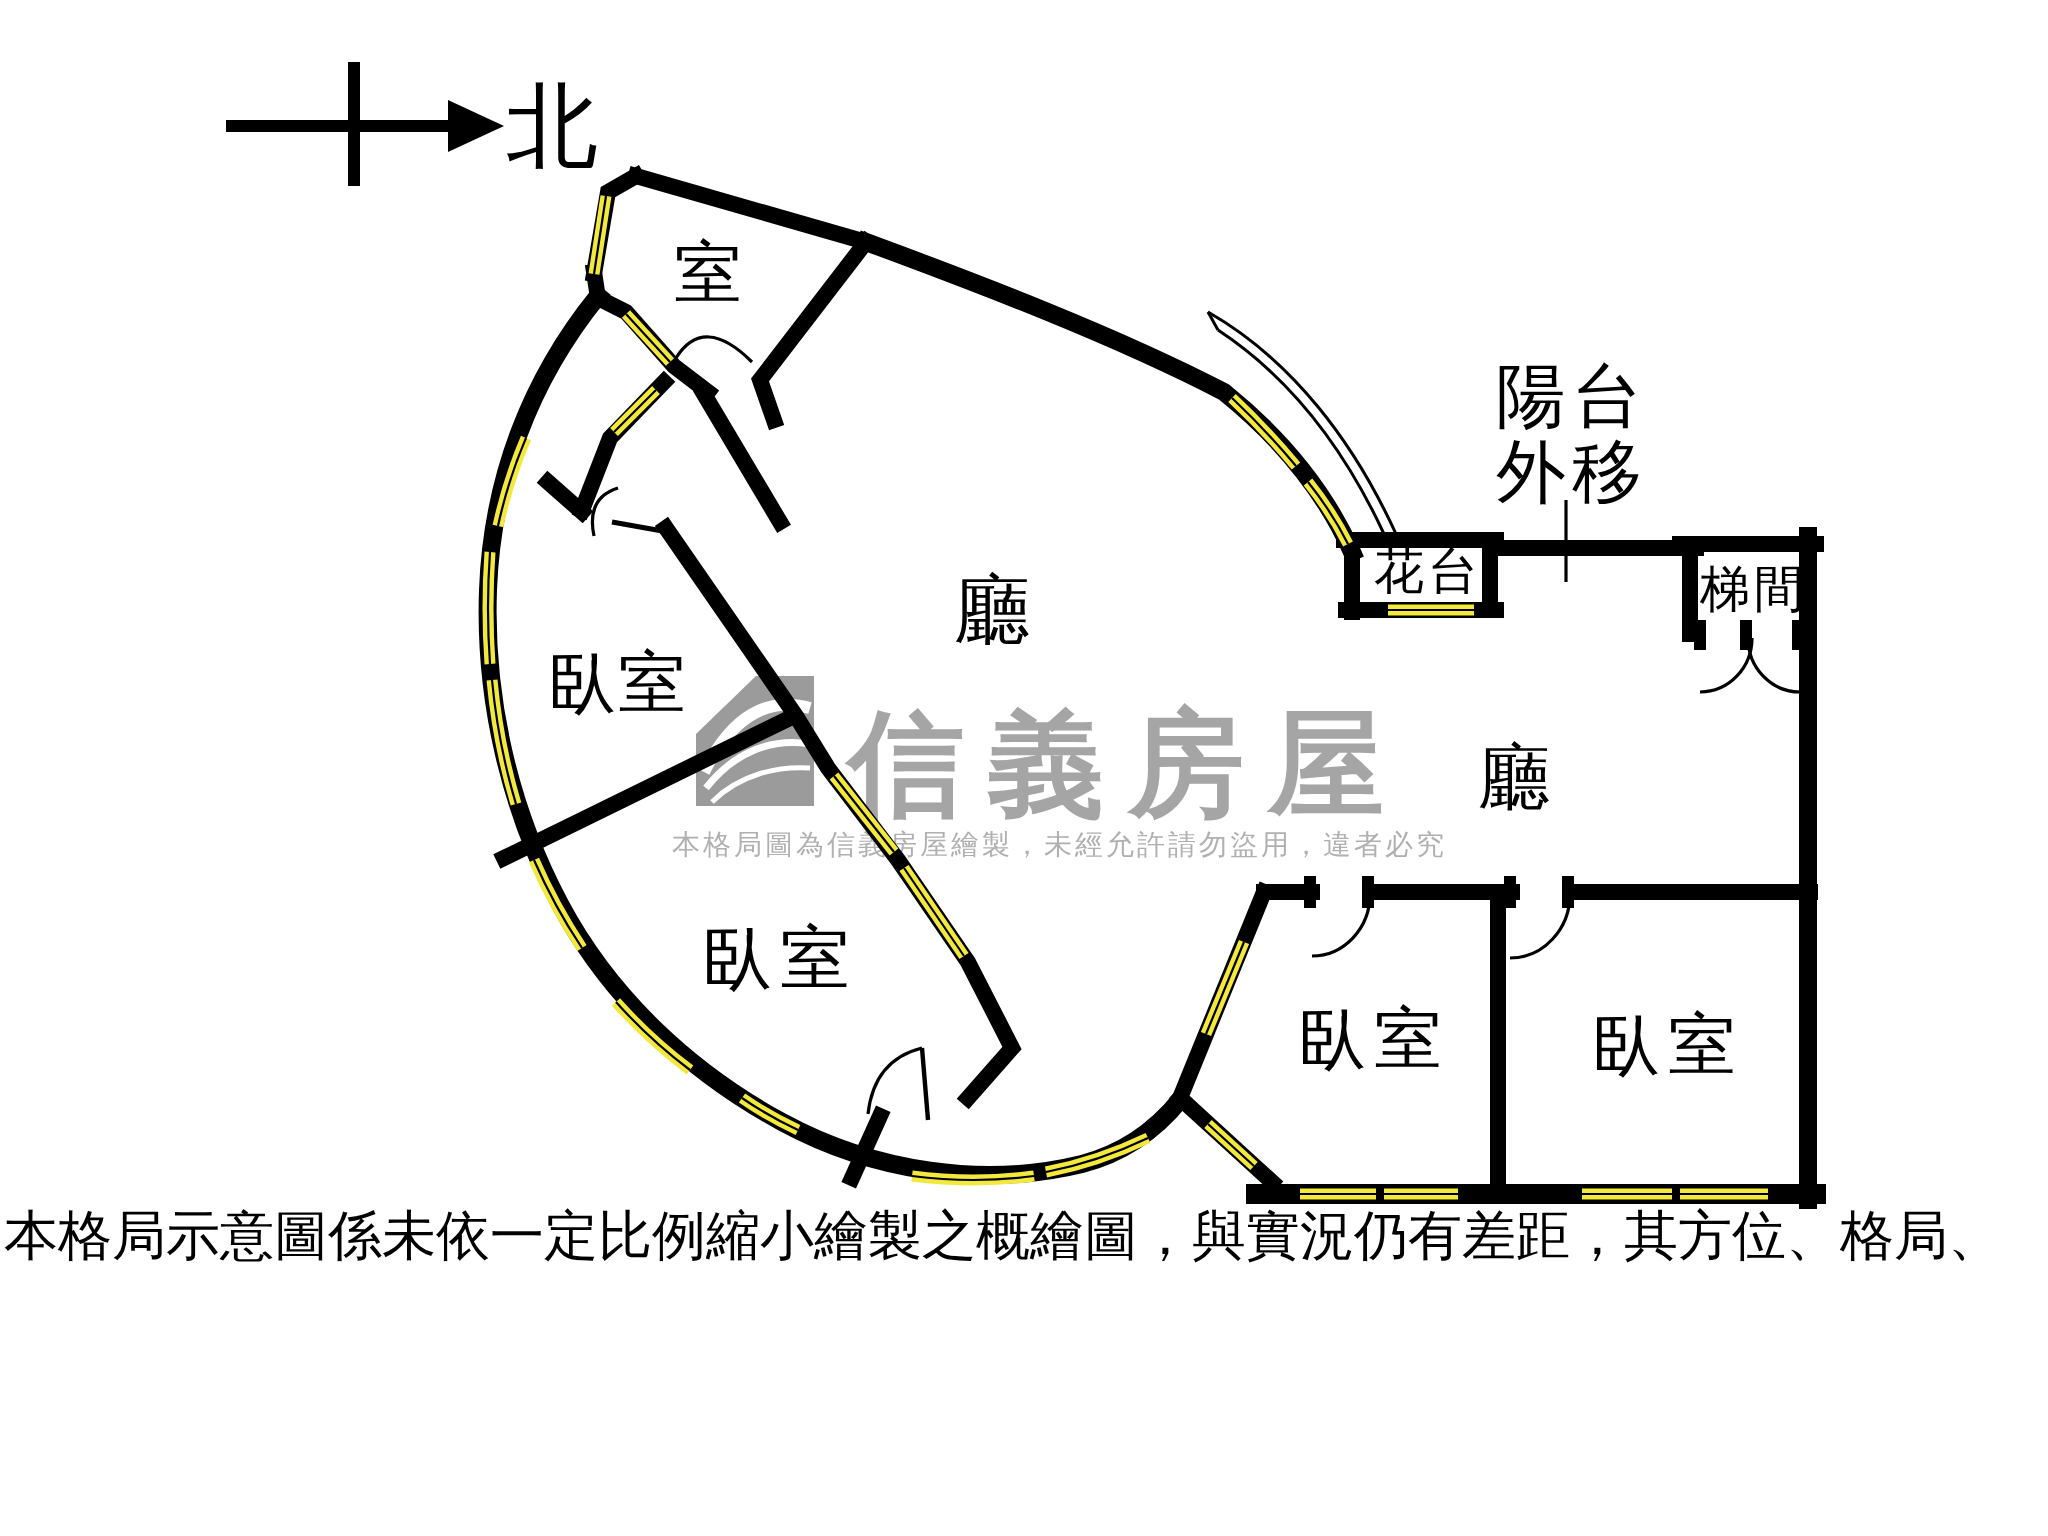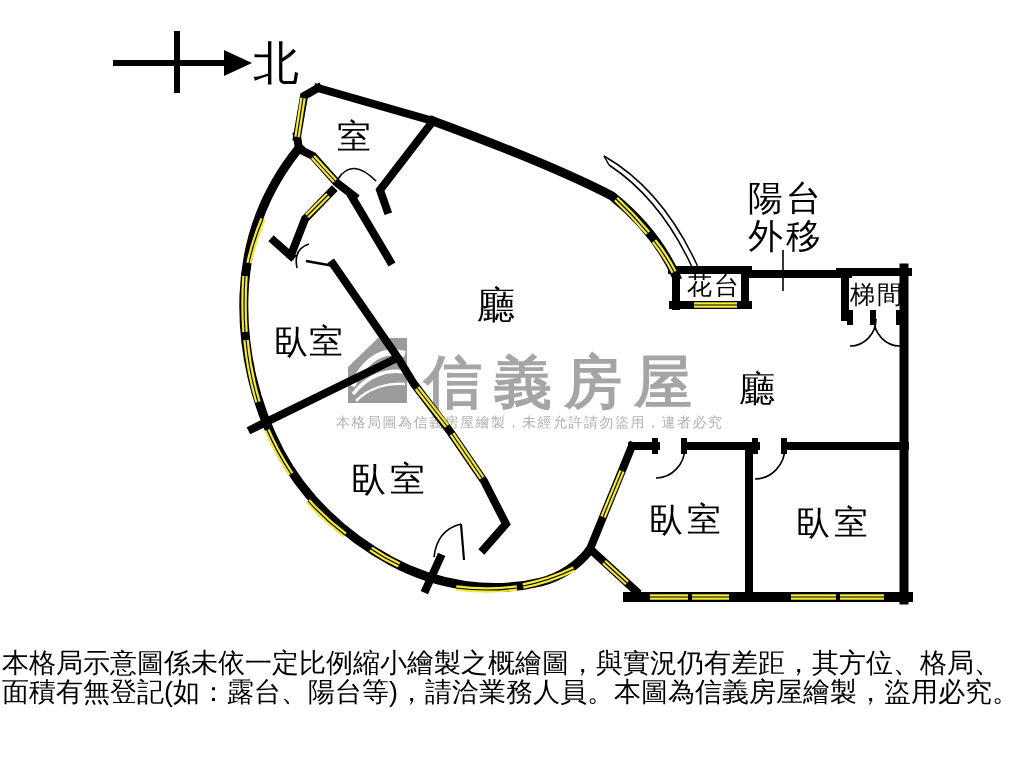--- a/index.html
+++ b/index.html
@@ -5,23 +5,23 @@
   html,body{margin:0;padding:0;background:#fff;}
   #stage{
     position:relative;width:1024px;height:768px;background:#ffffff;overflow:hidden;
     font-family:"Liberation Serif", serif;
   }
   #plan-svg{position:absolute;left:0;top:0;}
   .room-label{fill:#000;}
   .wm-brand{fill:#a5a5a5;letter-spacing:12px;font-weight:bold;}
   .wm-notice{fill:#b0b0b0;letter-spacing:1.5px;}
   #disclaimer{
-    position:absolute;left:2px;top:649px;width:1021px;
+    position:absolute;left:2px;top:607px;width:1021px;
     font-size:27px;line-height:28.5px;color:#000;letter-spacing:0px;
-    font-family:Liberation Sans, sans-serif;white-space:nowrap;
+    font-family:Liberation Mono, monospace;white-space:nowrap;
   }
 </style>
 </head>
 <body>
 
 <div id="stage">
 
 <svg id="plan-svg" width="1024" height="768" viewBox="0 0 1024 768">
 
   <g>
@@ -173,16 +173,15 @@
     <text class="room-label" x="796" y="534" font-size="34" letter-spacing="4">臥室</text>
     <text class="room-label" x="687" y="294" font-size="25" letter-spacing="2">花台</text>
     <text class="room-label" x="850" y="303" font-size="25" letter-spacing="2">梯間</text>
     <text class="room-label" x="748" y="210" font-size="35" letter-spacing="3">陽台</text>
     <text class="room-label" x="748" y="248" font-size="35" letter-spacing="3">外移</text>
   </g>
 </svg>
 
   <div id="disclaimer">
     <div>本格局示意圖係未依一定比例縮小繪製之概繪圖，與實況仍有差距，其方位、格局、</div>
-    <div>面積有無登記(如：露台、陽台等)，請洽業務人員。本圖為信義房屋繪製，盜用必究。</div>
   </div>
 
 </div>
 
 </body></html>

